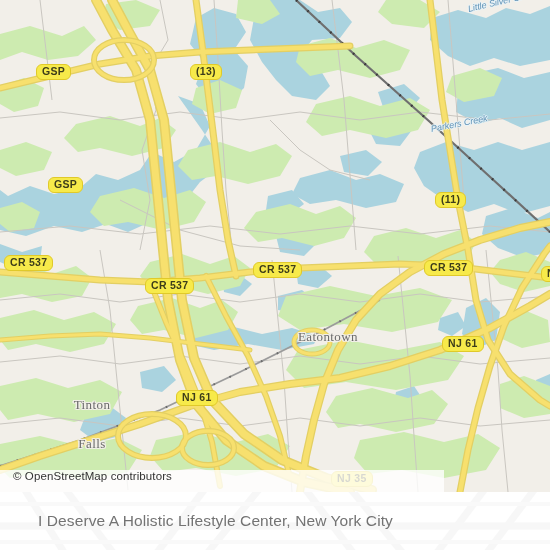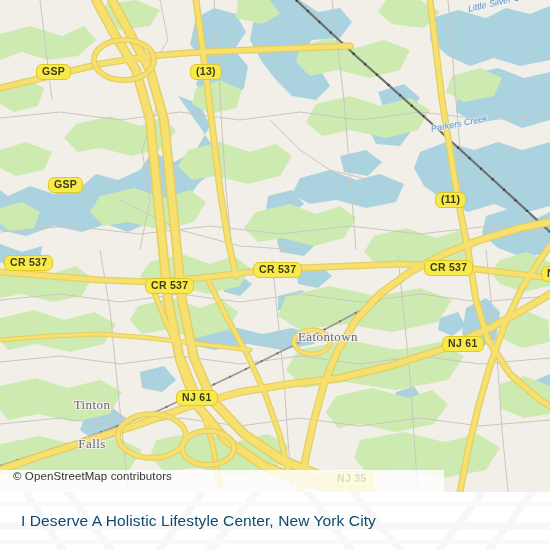--- a/index.html
+++ b/index.html
@@ -101,22 +101,22 @@
   
   .bottombar{
     position:absolute;left:0;bottom:0;width:550px;height:58px;
     background:#fff;
     display:flex;align-items:center;
     overflow:hidden;
   }
   .bottombar .wm{position:absolute;left:0;top:0;width:550px;height:58px;opacity:.5;}
   .caption{
     position:relative;z-index:2;
-    margin-left:21px;
-    color:#0c4a6e;font-size:15.5px;letter-spacing:.1px;white-space:nowrap;
+    margin-left:38px;
+    color:#737373;font-size:15.5px;letter-spacing:.1px;white-space:nowrap;
   }
   .brand{position:absolute;right:18px;top:50%;transform:translateY(-50%);
     display:flex;align-items:center;z-index:2;}
   .brand-word{color:#1c1c1c;font-size:29px;font-weight:bold;letter-spacing:-.6px;line-height:29px;
     font-family:"DejaVu Sans", sans-serif;}
   .brand-pin{margin-right:1px;display:block;}
 </style>
 </head>
 <body>
 

